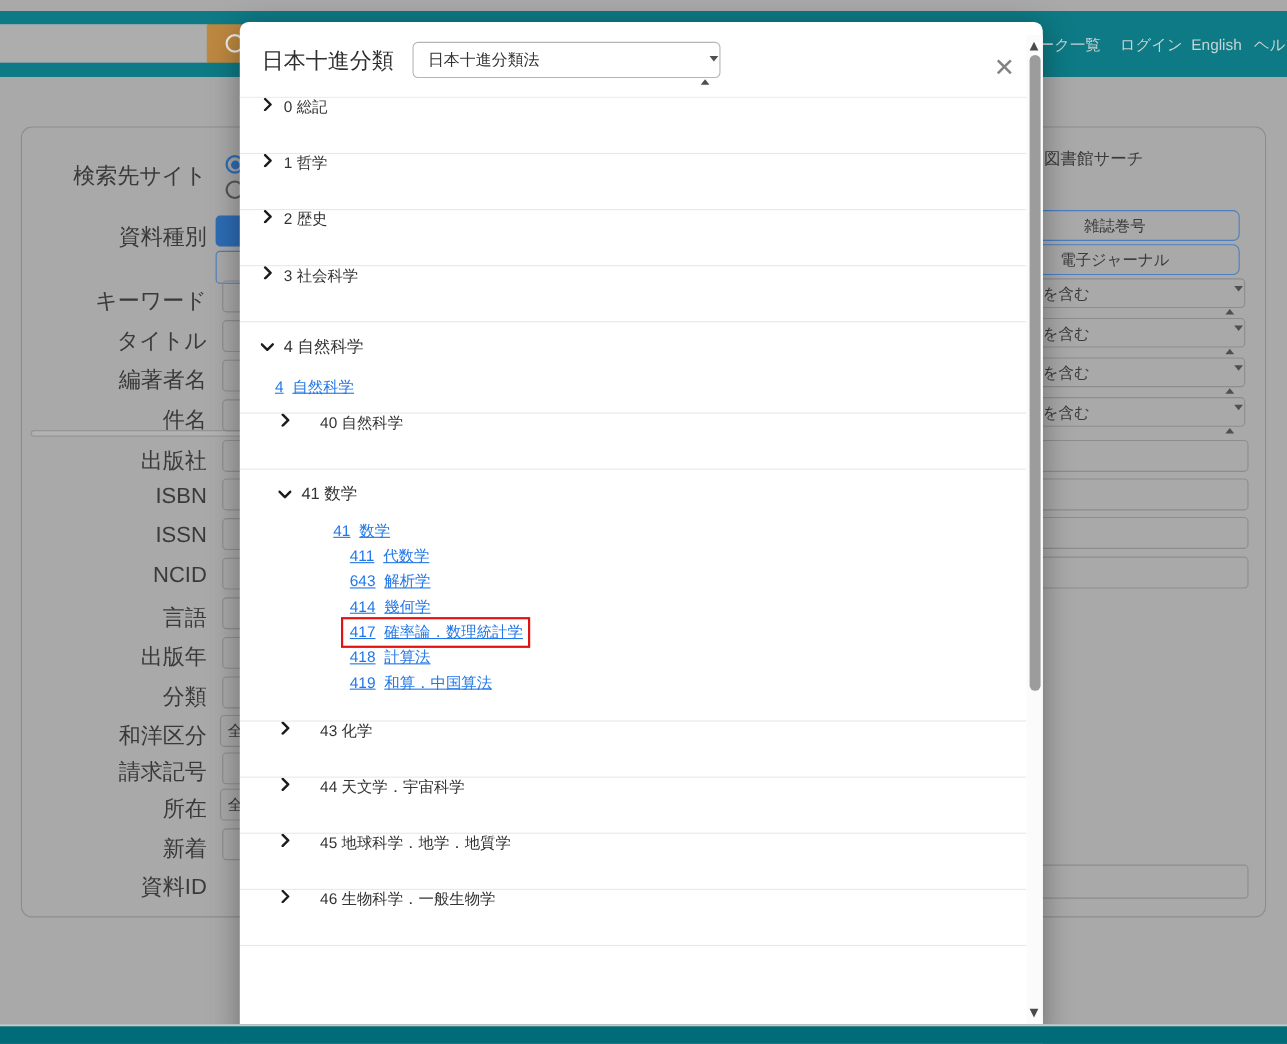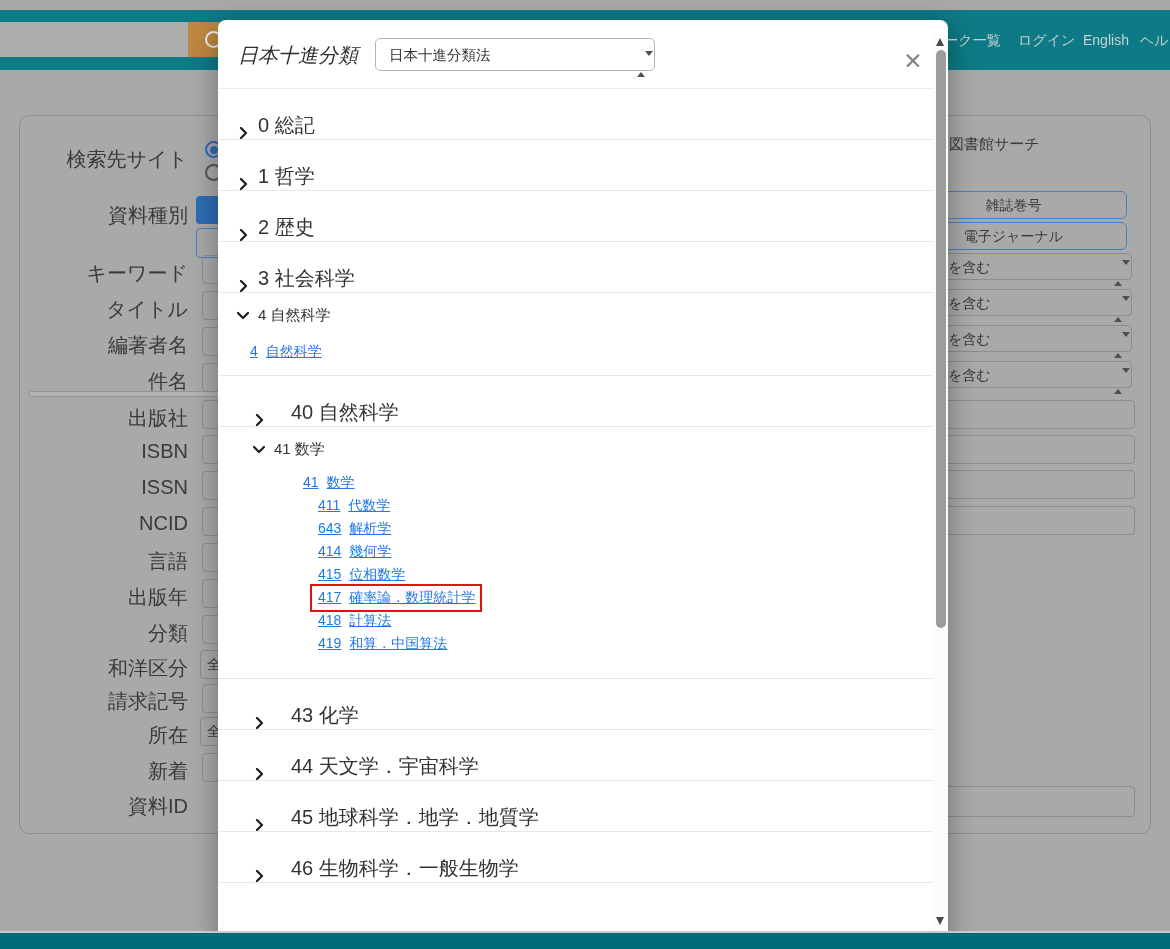--- a/index.html
+++ b/index.html
@@ -35,28 +35,28 @@
   .rsel .arrows,{}
   .updown{position:absolute;right:9px;top:6px;width:8px;}
   .updown .u{width:0;height:0;border-left:4px solid transparent;border-right:4px solid transparent;border-bottom:5px solid #4f4f4f;margin-bottom:3px;}
   .updown .d{width:0;height:0;border-left:4px solid transparent;border-right:4px solid transparent;border-top:5px solid #4f4f4f;}
   .rinput{position:absolute;left:870px;width:263px;height:27px;border:1px solid #8d8d8d;border-radius:4px;}
 
   
   #modal{position:absolute;left:218px;top:20px;width:730px;height:929px;background:#ffffff;
          border-radius:8px 8px 0 0;box-shadow:0 6px 28px rgba(0,0,0,.35);z-index:10;}
   #modal-header{position:relative;height:68px;border-bottom:1px solid #ebebeb;}
-  #modal-title{position:absolute;left:20px;top:22px;font-size:20px;color:#2e2e2e;font-style:italic;}
+  #modal-title{position:absolute;left:20px;top:22px;font-size:20px;color:#2e2e2e;}
   #scheme-select{position:absolute;left:157px;top:18px;width:280px;height:33px;border:1px solid #b5b5b5;border-radius:5px;
                  font-size:14.5px;color:#333;line-height:33px;padding-left:13px;box-sizing:border-box;}
   #close-btn{position:absolute;left:680px;top:26px;width:30px;height:30px;font-size:23px;color:#828282;line-height:30px;text-align:center;cursor:pointer;}
 
   #tree{position:absolute;left:0;top:69px;width:715px;bottom:0;overflow:hidden;}
-  .trow{display:flex;align-items:flex-end;height:51px;border-bottom:1px solid #e8e8e8;padding-left:19px;
-        box-sizing:border-box;font-size:20px;color:#333;gap:9px;}
+  .trow{display:flex;align-items:flex-start;height:51px;border-bottom:1px solid #e8e8e8;padding-left:19px;
+        box-sizing:border-box;font-size:14px;color:#333;gap:9px;}
   .trow.lvl2{padding-left:35px;gap:26px;}
   .chev{width:12px;height:12px;display:inline-flex;flex:0 0 12px;}
   .chev.down{transform:rotate(90deg);}
   .gwrap{border-bottom:1px solid #e8e8e8;padding-bottom:8px;}
   .gwrap41{border-bottom:1px solid #e8e8e8;padding-bottom:23px;}
   .ghead{display:flex;align-items:center;height:44px;padding-left:19px;font-size:15px;color:#333;gap:9px;}
   .ghead.lvl2{padding-left:35px;}
   .glink{display:flex;align-items:center;height:30px;padding-left:32px;}
   .lnkline{display:flex;align-items:center;height:23px;padding-left:65px;position:relative;margin-left:35px;}
   .lnkline.self{padding-left:50px;}
@@ -246,26 +246,20 @@
           <span>解析学</span>
         </a>
       </div>
       <div class="lnkline">
         <a class="clink">
           <span>414</span>
           <span>幾何学</span>
         </a>
       </div>
       <div class="lnkline">
-        <a class="clink">
-          <span>415</span>
-          <span>位相数学</span>
-        </a>
-      </div>
-      <div class="lnkline">
         <div class="redbox"></div>
         <a class="clink">
           <span>417</span>
           <span>確率論．数理統計学</span>
         </a>
       </div>
       <div class="lnkline">
         <a class="clink">
           <span>418</span>
           <span>計算法</span>

